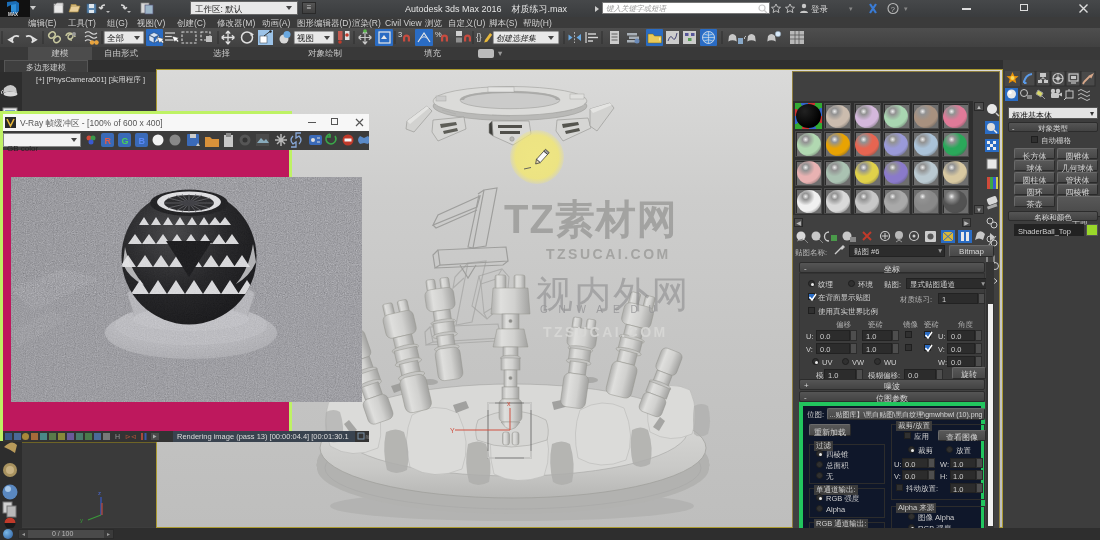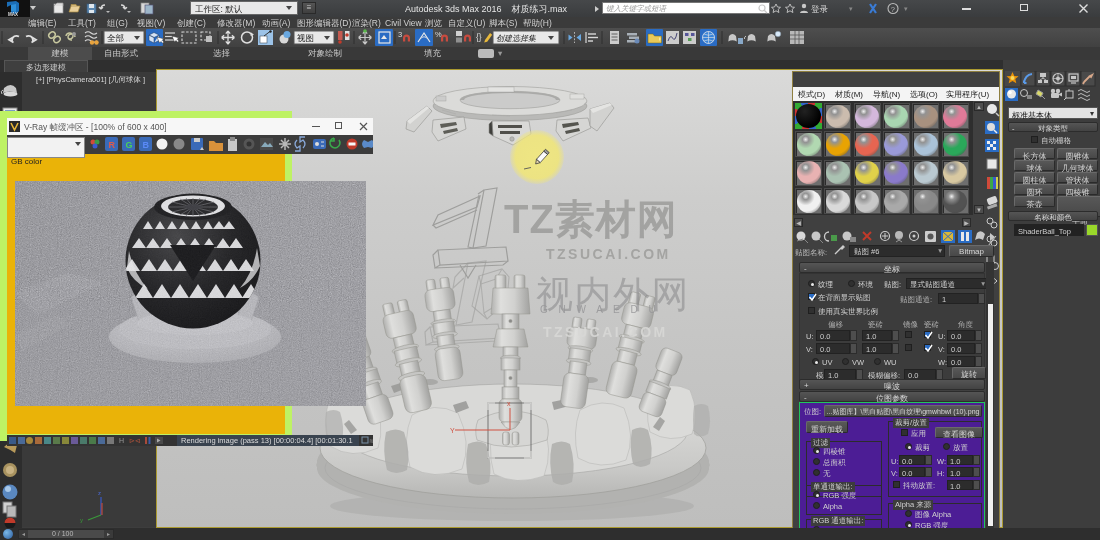--- a/index.html
+++ b/index.html
@@ -11,21 +11,21 @@
 #menubar span{position:absolute;top:1px}
 #toolbar{left:0;top:28px;width:1100px;height:19px;background:linear-gradient(#4e4e4e,#414141)}
 #ribbon1{left:0;top:47px;width:1100px;height:13px;background:#393939;font-size:8.5px;color:#c8c8c8}
 #ribbon2{left:0;top:60px;width:1100px;height:12px;background:#2f2f2f;font-size:8.5px;color:#c8c8c8}
 
 #leftstrip{left:0;top:72px;width:22px;height:456px;background:#2d2d2d}
 #vpTL{left:22px;top:72px;width:135px;height:371px;background:#3a3a3a;border-bottom:1px solid #6e6426;font-size:7.5px;color:#d8d8d8}
 #vpBL{left:22px;top:443px;width:135px;height:84px;background:#3a3a3a}
 #vpMain{left:156px;top:69px;width:847px;height:459px;overflow:hidden;background:linear-gradient(#dadad9,#cdcdcc 28%,#c5c5c4 62%,#bebebd);border:1px solid #ab9a30}
 
-#vray{left:0;top:111px;width:292px;height:330px;background:#eab308;border:7px solid #bef264}
+#vray{left:0;top:111px;width:292px;height:330px;background:#be185d;border:3px solid #bef264}
 #vraytitle{left:0;top:0;width:366px;height:17px;background:#f7f7f7;color:#555;font-size:8.5px}
 #vraytool{left:0;top:17px;width:366px;height:19px;background:#3c3c3c}
 #vrayimg{left:8px;top:63px;width:351px;height:225px;background:linear-gradient(100deg,#ababab,#9d9da0 40%,#a8a8ab)}
 #vraybottom{left:0;top:317px;width:366px;height:11px;background:#333}
 #mated{left:792px;top:71px;width:208px;height:461px;background:#404040;border:1px solid #8f7f3f}
 #matedtitle{left:0;top:0;width:206px;height:15px;background:#f8f8f8;color:#333;font-size:8.5px}
 #matedmenu{left:0;top:15px;width:206px;height:14px;background:#f4f4f4;color:#222;font-size:8px}
 
 #cmdpanel{left:1003px;top:60px;width:97px;height:480px;background:#3d3d3d}
 #bottombar{left:0;top:528px;width:1100px;height:12px;background:#2e2e2e}
@@ -262,21 +262,21 @@
       <circle cx="10" cy="398" r="4" fill="#c8b283"></circle>
   <circle cx="10" cy="420" r="7.5" fill="#5a88c0"></circle>
       <circle cx="8" cy="417" r="3" fill="#a8c8e8"></circle>
   <rect x="3" y="430" width="9" height="11" fill="#d0d0d0" stroke="#777"></rect>
       <rect x="7" y="434" width="9" height="11" fill="#b8b8b8" stroke="#777"></rect>
       <circle cx="10" cy="451" r="5.5" fill="#1a1a1a"></circle>
       <path d="M4.5 451 a5.5 5.5 0 0 1 11 0 Z" fill="#c03a2a"></path>
  </svg>
 </div>
 <div class="abs" id="vpTL">
-    <span style="position:absolute;left:14px;top:3px">[+] [PhysCamera001] [几何球体 ]</span>
+    <span style="position:absolute;left:14px;top:3px">[+] [PhysCamera001] [实用程序 ]</span>
   </div>
 <div class="abs" id="vpBL">
  <svg class="abs" style="left:0;top:0" width="135" height="84" viewBox="0 0 135 84">
   <text x="76" y="52" font-size="6" fill="#4a6ad8">z</text>
   <line x1="79" y1="54" x2="79" y2="72" stroke="#3a5ac8" stroke-width="1.2"></line>
   <line x1="79" y1="60" x2="79" y2="72" stroke="#c04a3a" stroke-width="1.2" transform="translate(1,0)"></line>
   <line x1="79" y1="72" x2="66" y2="77" stroke="#3a9a3a" stroke-width="1.2"></line>
   <text x="58" y="79" font-size="6" fill="#3a9a3a">y</text>
  </svg>
 </div>
@@ -506,21 +506,21 @@
         <path d="M2 2 L5.5 9 L9 2" stroke="#e8b83a" stroke-width="1.6" fill="none"></path>
       </svg>
  <span style="position:absolute;left:17px;top:4px">V-Ray 帧缓冲区 - [100% of 600 x 400]</span>
  <div style="position:absolute;left:305px;top:8px;width:8px;height:1.2px;background:#555"></div>
  <div style="position:absolute;left:328px;top:4px;width:7px;height:7px;border:1.2px solid #555"></div>
  <svg style="position:absolute;left:352px;top:4px" width="9" height="9" viewBox="0 0 9 9">
         <path d="M1 1 L8 8 M8 1 L1 8" stroke="#555" stroke-width="1.2"></path>
       </svg>
 </div>
 <div class="abs" id="vraytool">
- <div class="abs" style="left:0;top:2px;width:78px;height:14px;background:#f2f2f2;border:1px solid #888;color:#222;font-size:8px;padding:19px 0 0 3px">GB color</div>
+ <div class="abs" style="left:0;top:2px;width:78px;height:14px;background:#f2f2f2;border:1px solid #888;color:#222;font-size:8px;padding:10px 0 0 3px">GB color</div>
  <div class="abs" style="left:68px;top:7px;width:0;height:0;border-left:3px solid transparent;border-right:3px solid transparent;border-top:4px solid #444"></div>
  <svg class="abs" style="left:80px;top:0" width="286" height="19" viewBox="0 0 286 19">
   <circle cx="6" cy="7" r="2.5" fill="#d04a3a"></circle>
         <circle cx="10" cy="7" r="2.5" fill="#3a9a4a"></circle>
         <circle cx="8" cy="11" r="2.5" fill="#3a5ad0"></circle>
   <rect x="18" y="2" width="13" height="14" rx="2" fill="#3a6ab8"></rect>
         <text x="21.5" y="13" font-size="9" fill="#e05a4a" font-weight="bold">R</text>
   <rect x="35" y="2" width="13" height="14" rx="2" fill="#3a6ab8"></rect>
         <text x="38.5" y="13" font-size="9" fill="#4ad05a" font-weight="bold">G</text>
   <rect x="52" y="2" width="13" height="14" rx="2" fill="#3a6ab8"></rect>
@@ -641,27 +641,20 @@
         <path d="M150 3.5 l3.5 2 -3.5 2 Z" fill="#aaa"></path>
   <rect x="170" y="0" width="182" height="11" fill="#39434f"></rect>
   <text x="174" y="8" font-size="7.5" fill="#dcdcdc">Rendering image (pass 13) [00:00:04.4] [00:01:30.1</text>
   <rect x="355" y="2" width="6" height="6" fill="none" stroke="#7a92a8" stroke-width="1"></rect>
   <text x="362" y="8" font-size="6" fill="#888">≋</text>
  </svg>
 </div>
 </div>
 
 <div class="abs" id="mated">
-<div class="abs" id="matedmenu">
- <span style="position:absolute;left:5px;top:2px">模式(D)</span>
-      <span style="position:absolute;left:42px;top:2px">材质(M)</span>
-      <span style="position:absolute;left:80px;top:2px">导航(N)</span>
-      <span style="position:absolute;left:117px;top:2px">选项(O)</span>
-      <span style="position:absolute;left:153px;top:2px">实用程序(U)</span>
-</div>
 
 <div class="abs" id="swatches" style="left:0;top:29px;width:180px;height:114px;background:#2e2e2e">
       <div style="position:absolute;left:2px;top:2px;width:27px;height:26px;background:conic-gradient(#c33 0 8%,#3a3 8% 16%,#36c 16% 25%,#c33 25% 33%,#3a3 33% 41%,#36c 41% 50%,#c33 50% 58%,#3a3 58% 66%,#36c 66% 75%,#c33 75% 83%,#3a3 83% 91%,#36c 91%);">
         <div style="position:absolute;left:1px;top:1px;width:25px;height:24px;border-radius:50%;background:radial-gradient(circle at 35% 30%,#222 0%,#000 70%)"></div>
       </div>
       <div style="position:absolute;left:31.3px;top:2px;width:27px;height:26px;background:#6e6e6e;border:1px solid #4a4a4a;box-shadow:inset 1px 1px 0 #2a2a2a">
         <div style="position:absolute;left:0.5px;top:0.5px;width:24px;height:23px;border-radius:50%;background:radial-gradient(circle at 36% 28%,rgba(255,255,255,.9) 0%,rgba(255,255,255,.25) 14%,#cbbcae 40%,#cbbcae 65%,rgba(0,0,0,.35) 100%)"></div>
       </div>
       <div style="position:absolute;left:60.6px;top:2px;width:27px;height:26px;background:#6e6e6e;border:1px solid #4a4a4a;box-shadow:inset 1px 1px 0 #2a2a2a">
         <div style="position:absolute;left:0.5px;top:0.5px;width:24px;height:23px;border-radius:50%;background:radial-gradient(circle at 36% 28%,rgba(255,255,255,.9) 0%,rgba(255,255,255,.25) 14%,#d4b8dc 40%,#d4b8dc 65%,rgba(0,0,0,.35) 100%)"></div>
@@ -819,26 +812,26 @@
       <span class="lbl" style="left:18px;top:6px">纹理</span>
  <div class="radio" style="left:48px;top:6px"></div>
       <span class="lbl" style="left:58px;top:6px">环境</span>
  <span class="lbl" style="left:84px;top:6px">贴图:</span>
  <div class="fld" style="left:106px;top:4px;width:82px;height:11px;padding:1px 0 0 3px">显式贴图通道<span style="position:absolute;right:2px;top:0;color:#999">▾</span></div>
  <div class="chk" style="left:8px;top:19px;background:#2a6cc4"></div>
       <span class="lbl" style="left:18px;top:19px">在背面显示贴图</span>
  <svg class="abs" style="left:8px;top:19px" width="9" height="9">
         <path d="M1.5 4 l2.5 3 4 -6" stroke="#fff" stroke-width="1.4" fill="none"></path>
       </svg>
- <span class="lbl" style="left:100px;top:21px;color:#b0b0b0">贴图通道:</span>
+ <span class="lbl" style="left:100px;top:21px;color:#b0b0b0">材质练习:</span>
  <div class="fld" style="left:138px;top:19px;width:40px;height:11px;padding:1px 0 0 3px">1</div>
       <div class="spin" style="left:178px;top:19px;height:11px"></div>
  <div class="chk" style="left:8px;top:33px"></div>
       <span class="lbl" style="left:18px;top:33px">使用真实世界比例</span>
- <span class="lbl" style="left:28px;top:46px;color:#b0b0b0">偏移</span>
+ <span class="lbl" style="left:36px;top:46px;color:#b0b0b0">偏移</span>
       <span class="lbl" style="left:68px;top:46px;color:#b0b0b0">瓷砖</span>
       <span class="lbl" style="left:103px;top:46px;color:#b0b0b0">镜像</span>
       <span class="lbl" style="left:124px;top:46px;color:#b0b0b0">瓷砖</span>
       <span class="lbl" style="left:158px;top:46px;color:#b0b0b0">角度</span>
  <span class="lbl" style="left:6px;top:58px">U:</span>
       <div class="fld" style="left:16px;top:56px;width:34px;height:11px;padding:1px 0 0 3px">0.0</div>
       <div class="spin" style="left:50px;top:56px;height:11px"></div>
  <div class="fld" style="left:62px;top:56px;width:30px;height:11px;padding:1px 0 0 3px">1.0</div>
       <div class="spin" style="left:92px;top:56px;height:11px"></div>
  <div class="chk" style="left:105px;top:57px"></div>
@@ -875,26 +868,26 @@
       <div class="fld" style="left:24px;top:95px;width:32px;height:11px;padding:1px 0 0 3px">1.0</div>
       <div class="spin" style="left:56px;top:95px;height:11px"></div>
  <span class="lbl" style="left:68px;top:97px">模糊偏移:</span>
       <div class="fld" style="left:104px;top:95px;width:32px;height:11px;padding:1px 0 0 3px">0.0</div>
       <div class="spin" style="left:136px;top:95px;height:11px"></div>
  <div class="btn3d" style="left:152px;top:93px;width:34px;height:12px;padding-top:1px">旋转</div>
 </div>
 
 <div class="rollout" style="left:6px;top:307px;width:186px;height:11px;padding-top:1px"><span style="position:absolute;left:4px">+</span>噪波</div>
 <div class="rollout" style="left:6px;top:319px;width:186px;height:11px;padding-top:1px"><span style="position:absolute;left:4px">-</span>位图参数</div>
-<div class="abs" style="left:6px;top:330px;width:186px;height:131px;background:#4c1d95;border:1px solid #22c55e">
+<div class="abs" style="left:6px;top:330px;width:186px;height:131px;background:#0f172a;border:4px solid #22c55e">
  <span class="lbl" style="left:4px;top:4px">位图:</span>
  <div class="btn3d" style="left:24px;top:2px;width:158px;height:12px;padding-top:1px;font-size:7px;white-space:nowrap;overflow:hidden">...贴图库】\黑白贴图\黑白纹理\gmwhbwl (10).png</div>
  <div class="btn3d" style="left:6px;top:18px;width:42px;height:12px;padding-top:2px">重新加载</div>
 
- <div class="abs" style="left:6px;top:38px;width:76px;height:56px;border:1px solid #2c2c2c">
+ <div class="abs" style="left:6px;top:38px;width:76px;height:40px;border:1px solid #2c2c2c">
   <span class="lbl" style="left:4px;top:-4px;background:#3c3c3c;padding:0 2px">过滤</span>
   <div class="radio on" style="left:6px;top:5px"></div>
         <span class="lbl" style="left:16px;top:5px">四棱锥</span>
   <div class="radio" style="left:6px;top:16px"></div>
         <span class="lbl" style="left:16px;top:16px">总面积</span>
   <div class="radio" style="left:6px;top:27px"></div>
         <span class="lbl" style="left:16px;top:27px">无</span>
  </div>
 
  <div class="abs" style="left:6px;top:82px;width:76px;height:30px;border:1px solid #2c2c2c">

